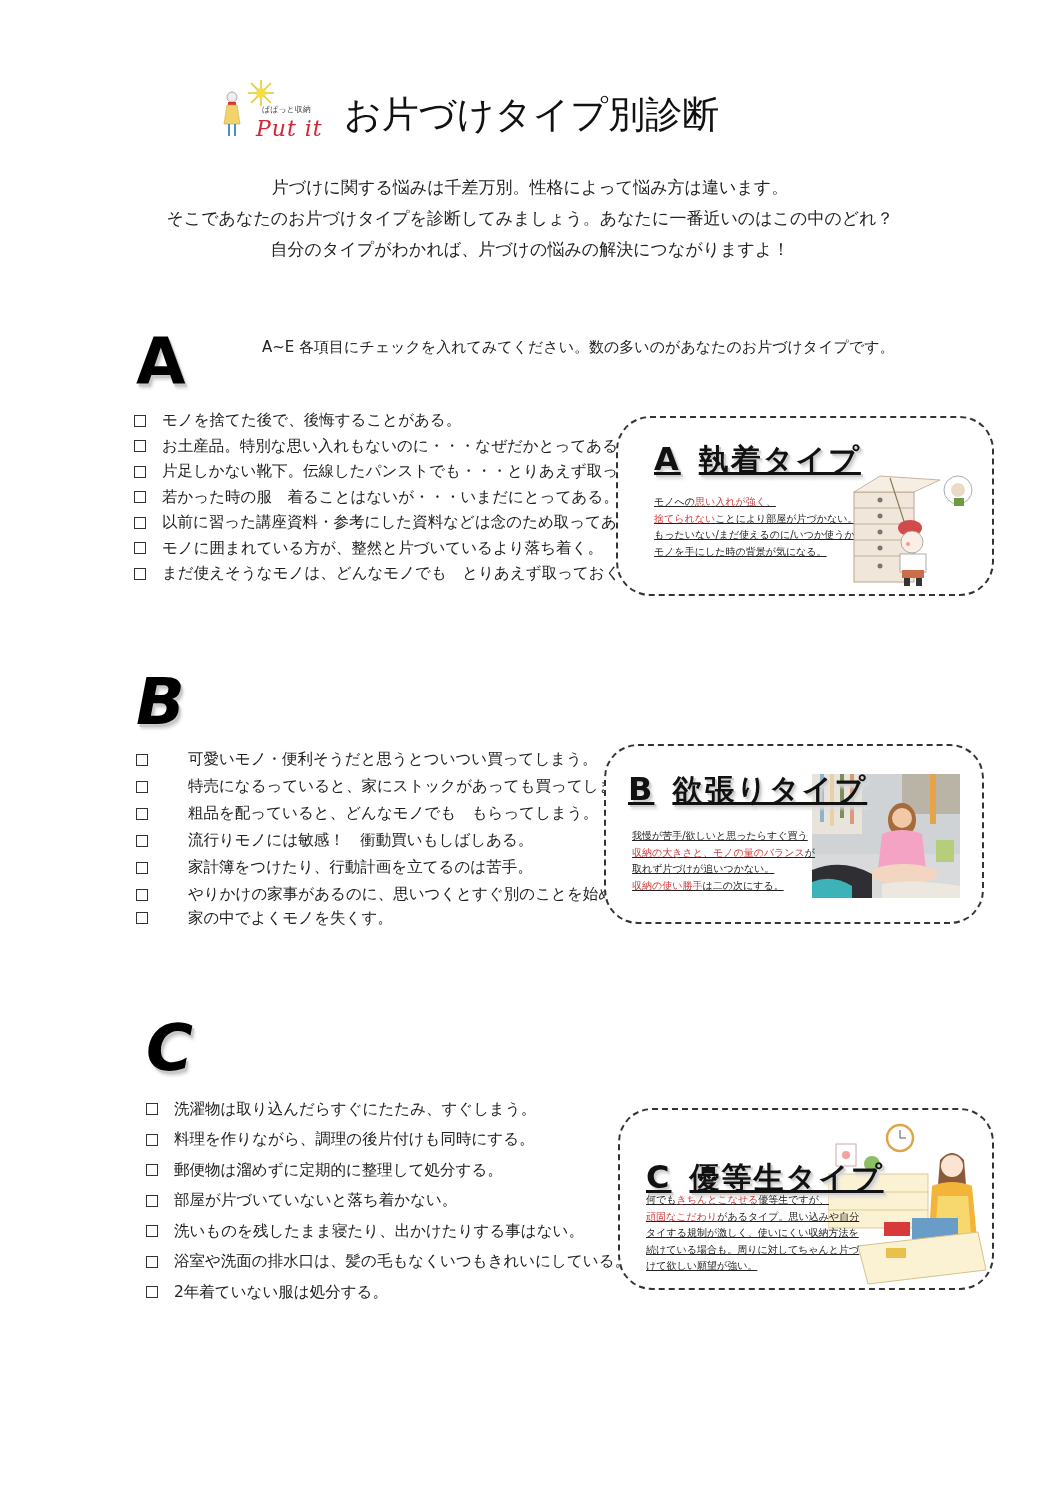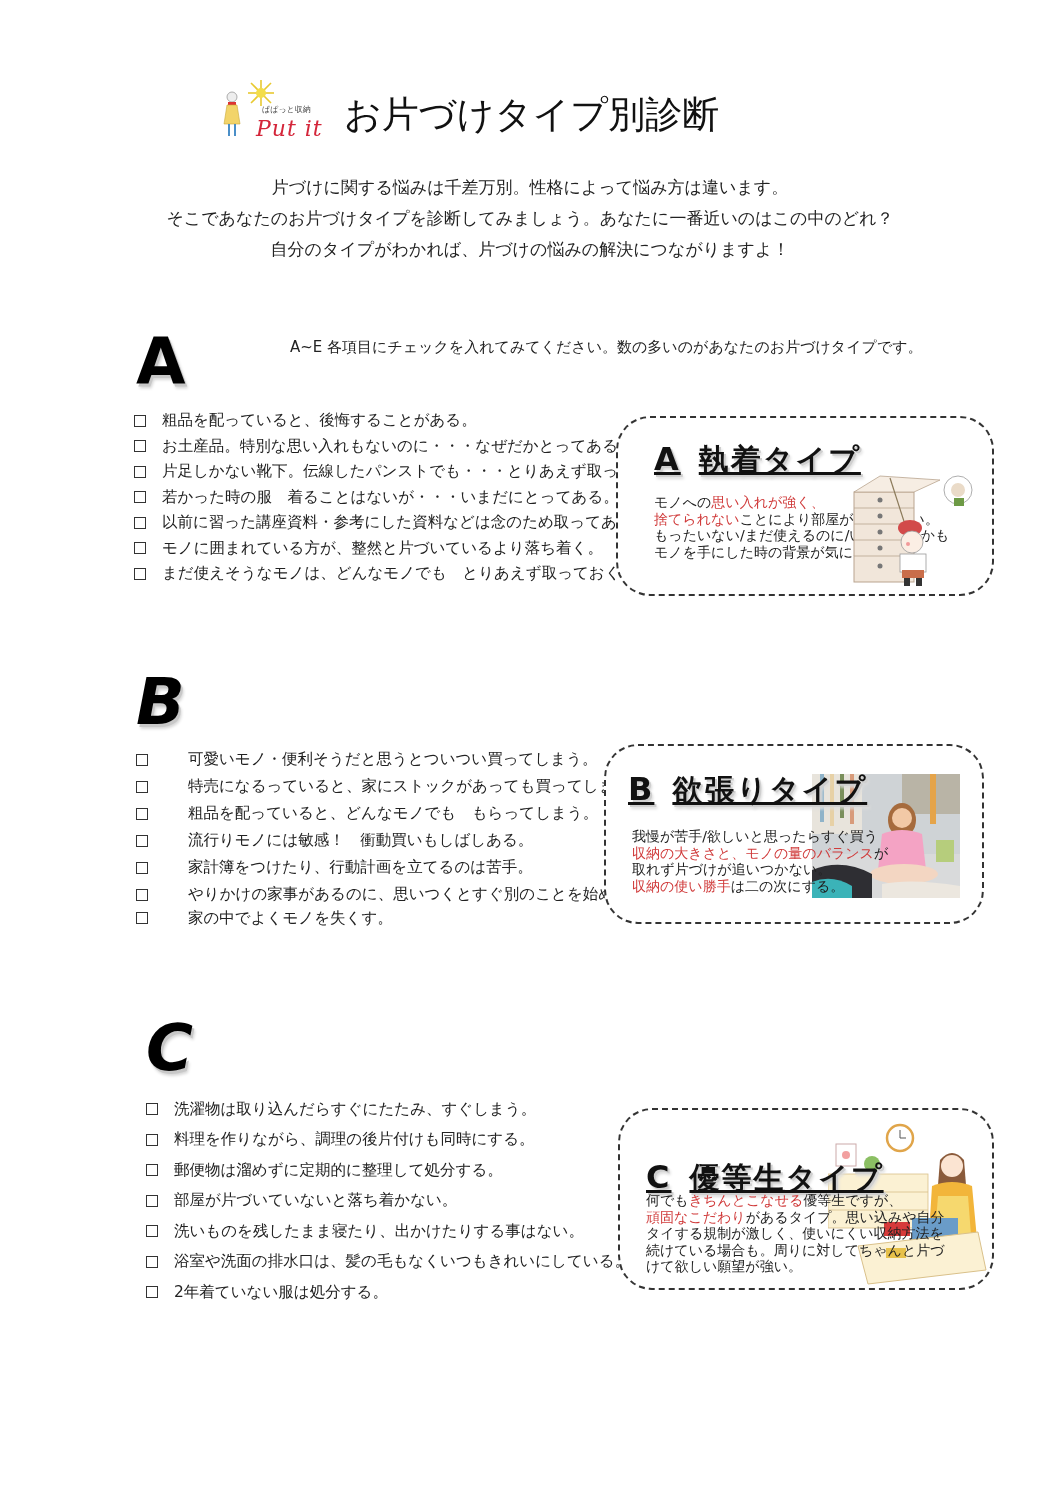--- a/index.html
+++ b/index.html
@@ -15,21 +15,21 @@
   .title { position: absolute; left: 126px; top: 14px; font-size: 37px; font-weight: normal; color: #111; white-space: nowrap; letter-spacing: 0px; }
 
   .intro { position: absolute; left: 160px; top: 172px; width: 740px; text-align: center; font-size: 17px; line-height: 31px; color: #222; }
   .intro p { white-space: nowrap; }
 
   .section-letter { position: absolute; font-family: "DejaVu Sans", sans-serif; font-weight: bold; font-size: 64px; color: #000; font-style: italic; text-shadow: 2px 3px 0 #c8c8c8, 3px 5px 3px #d8d8d8; line-height: 1; }
   .letter-a { left: 136px; top: 330px; font-style: normal; }
   .letter-b { left: 136px; top: 670px; }
   .letter-c { left: 146px; top: 1016px; }
 
-  .instruction { position: absolute; left: 262px; top: 338px; font-size: 15px; color: #222; white-space: nowrap; margin-left: 28px; }
+  .instruction { position: absolute; left: 262px; top: 338px; font-size: 15px; color: #222; white-space: nowrap; }
 
   .checklist { position: absolute; list-style: none; }
   .checklist li { display: flex; align-items: center; font-size: 15.5px; color: #222; white-space: nowrap; }
   .checklist .box { width: 12px; height: 12px; border: 1.5px solid #333; margin-right: 16px; flex: none; background: #fff; }
   .list-a { left: 134px; top: 408px; }
   .list-a li { height: 25.5px; }
   .list-b { left: 136px; top: 746px; }
   .list-b li { height: 27px; gap: 24px; }
   .list-b li:last-child { height: 20px; }
   .list-c { left: 146px; top: 1094px; }
@@ -39,21 +39,21 @@
   .card-a { left: 616px; top: 416px; width: 378px; height: 180px; }
   .card-b { left: 604px; top: 744px; width: 380px; height: 180px; }
   .card-c { left: 618px; top: 1108px; width: 376px; height: 182px; }
 
   .card-title { position: absolute; font-weight: bold; font-size: 30px; color: #111; white-space: nowrap; text-shadow: 2px 2px 0 #cfcfcf, 3px 4px 3px #dcdcdc; letter-spacing: 2px; text-decoration: underline; }
   .card-title .t-letter { font-size: 32px; margin-right: 18px; font-family: "DejaVu Sans", sans-serif; }
   .card-a .card-title { left: 36px; top: 22px; }
   .card-b .card-title { left: 22px; top: 24px; }
   .card-c .card-title { left: 26px; top: 48px; }
 
-  .card-desc { position: absolute; font-size: 14px; line-height: 16.5px; color: #222; white-space: nowrap; }
+  .card-desc { position: absolute; font-size: 10px; line-height: 16.5px; color: #222; white-space: nowrap; text-decoration: underline; }
   .card-desc .hl { color: #d03a3a; }
   .card-a .card-desc { left: 36px; top: 76px; }
   .card-b .card-desc { left: 26px; top: 82px; }
   .card-c .card-desc { left: 26px; top: 82px; }
 
   
   .illus { position: absolute; }
   .illus-a { left: 232px; top: 52px; width: 140px; height: 120px; }
   .illus-b { left: 206px; top: 28px; width: 148px; height: 124px; overflow: hidden; }
   .illus-c { left: 208px; top: 10px; width: 160px; height: 168px; }
@@ -90,21 +90,21 @@
   <p>そこであなたのお片づけタイプを診断してみましょう。あなたに一番近いのはこの中のどれ？</p>
   <p>自分のタイプがわかれば、片づけの悩みの解決につながりますよ！</p>
 </div>
 
 <div class="section-letter letter-a">A</div>
 <div class="instruction">A~E 各項目にチェックを入れてみてください。数の多いのがあなたのお片づけタイプです。</div>
 
 <ul class="checklist list-a">
   <li>
       <span class="box"></span>
-      <span>粗品を配っていると、後悔することがある。</span>
+      <span>モノを捨てた後で、後悔することがある。</span>
     </li>
   <li>
       <span class="box"></span>
       <span>お土産品。特別な思い入れもないのに・・・なぜだかとってある。</span>
     </li>
   <li>
       <span class="box"></span>
       <span>片足しかない靴下。伝線したパンストでも・・・とりあえず取っておく。</span>
     </li>
   <li>

